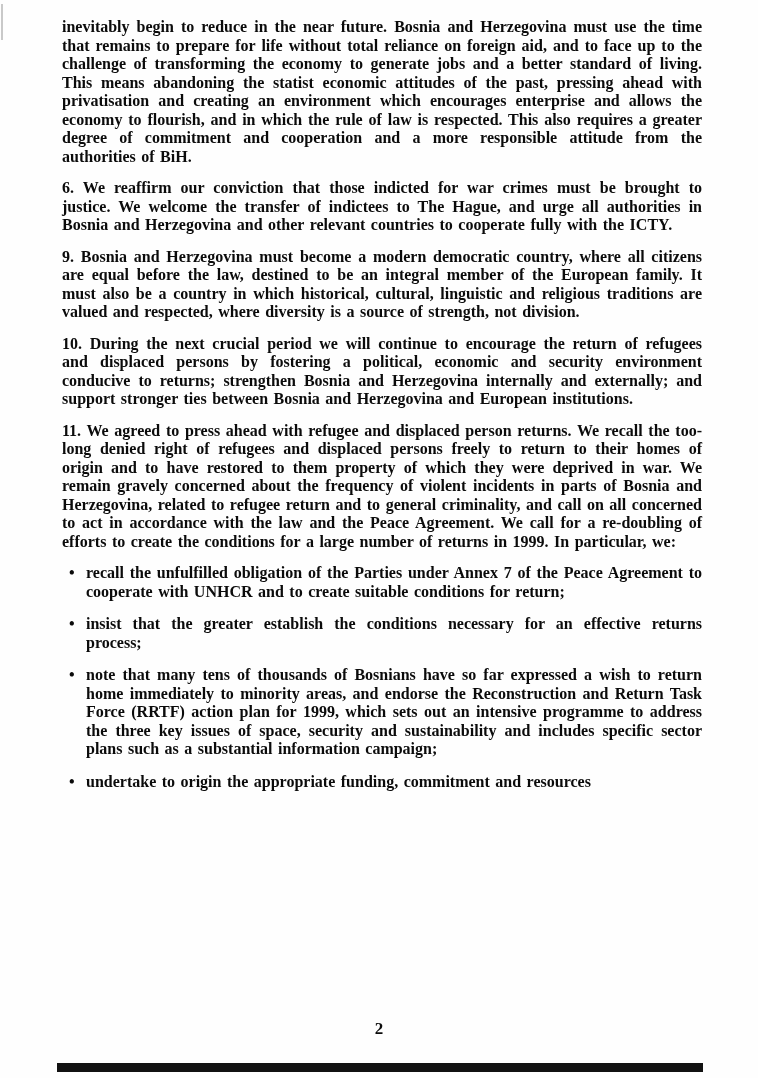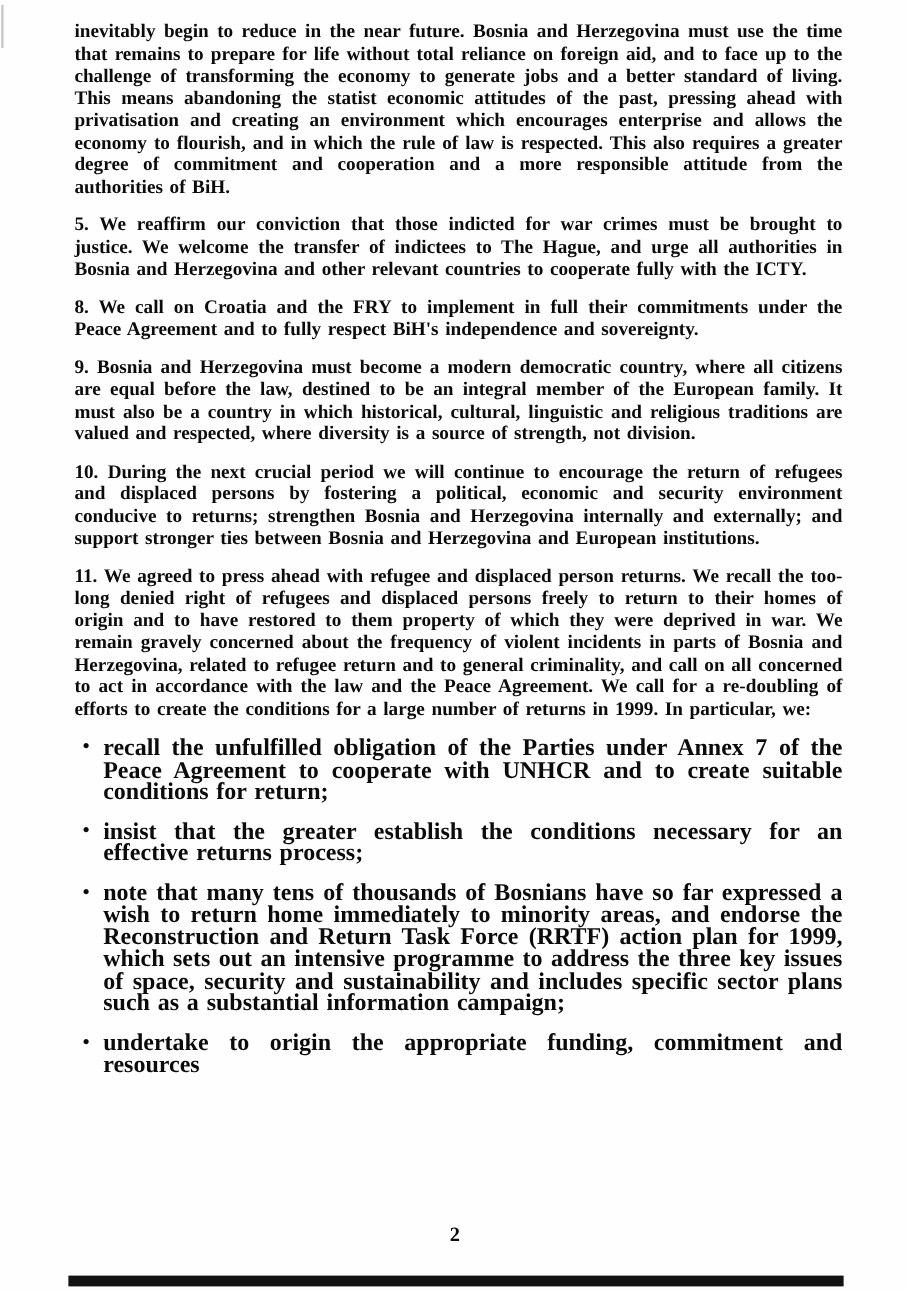--- a/index.html
+++ b/index.html
@@ -40,21 +40,21 @@
     padding-left: 7px;
   }
   .bullet-glyph {
     flex: 0 0 14px;
     width: 14px;
     font-size: 16px;
     line-height: 18.5px;
   }
   .bullet-text {
     flex: 1;
-    font-size: 20px;
+    font-size: 16px;
     line-height: 18.5px;
     text-align: justify;
     word-spacing: 1.5px;
     padding-left: 3px;
   }
   .page-number {
     position: absolute;
     top: 1020px;
     left: 0;
     width: 758px;
@@ -81,23 +81,22 @@
 </style>
 </head>
 <body>
 
 <div class="page">
   <div class="scan-edge-line"></div>
 
   <div class="content">
     <p class="para">inevitably begin to reduce in the near future. Bosnia and Herzegovina must use the time that remains to prepare for life without total reliance on foreign aid, and to face up to the challenge of transforming the economy to generate jobs and a better standard of living. This means abandoning the statist economic attitudes of the past, pressing ahead with privatisation and creating an environment which encourages enterprise and allows the economy to flourish, and in which the rule of law is respected. This also requires a greater degree of commitment and cooperation and a more responsible attitude from the authorities of BiH.</p>
 
-    <p class="para">5. We reaffirm our conviction that those indicted for war crimes must be brought to justice.  We welcome the transfer of indictees to The Hague, and urge all authorities in Bosnia and Herzegovina and other relevant countries to cooperate fully with the ICTY.</p>
+    <p class="para">6. We reaffirm our conviction that those indicted for war crimes must be brought to justice.  We welcome the transfer of indictees to The Hague, and urge all authorities in Bosnia and Herzegovina and other relevant countries to cooperate fully with the ICTY.</p>
 
-    <p class="para">8. We call on Croatia and the FRY to implement in full their commitments under the Peace Agreement and to fully respect BiH's independence and sovereignty.</p>
 
     <p class="para">9. Bosnia and Herzegovina must become a modern democratic country, where all citizens are equal before the law, destined to be an integral member of the European family.  It must also be a country in which historical, cultural, linguistic and religious traditions are valued and respected, where diversity is a source of strength, not division.</p>
 
     <p class="para">10. During the next crucial period we will continue to encourage the return of refugees and displaced persons by fostering a political, economic and security environment conducive to returns; strengthen Bosnia and Herzegovina internally and externally; and support stronger ties between Bosnia and Herzegovina and European institutions.</p>
 
     <p class="para">11. We agreed to press ahead with refugee and displaced person returns. We recall the too-long denied right of refugees and displaced persons freely to return to their homes of origin and to have restored to them property of which they were deprived in war. We remain gravely concerned about the frequency of violent incidents in parts of Bosnia and Herzegovina, related to refugee return and to general criminality, and call on all concerned to act in accordance with the law and the Peace Agreement. We call for a re-doubling of efforts to create the conditions for a large number of returns in 1999. In particular, we:</p>
 
     <div class="bullet-list">
       <div class="bullet-item">
         <span class="bullet-glyph">•</span>

